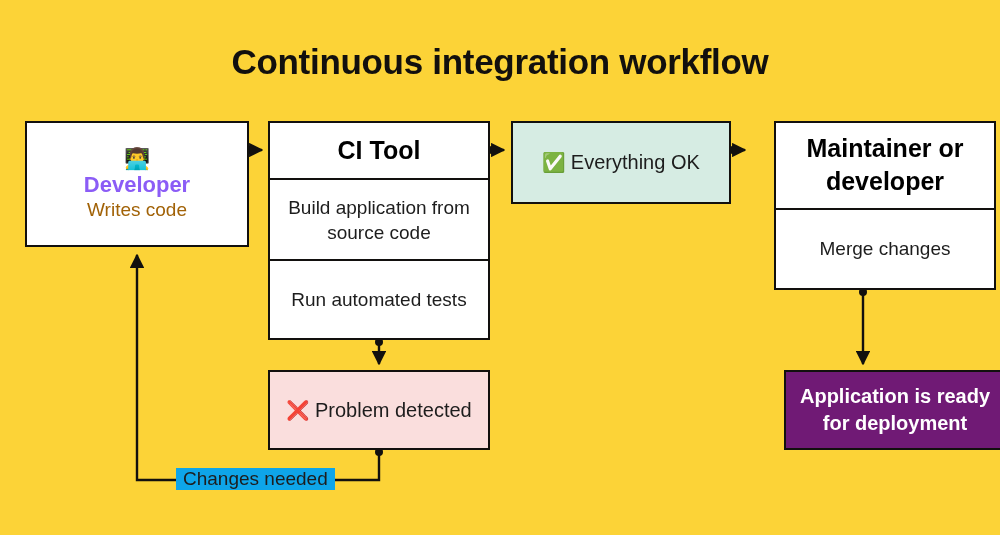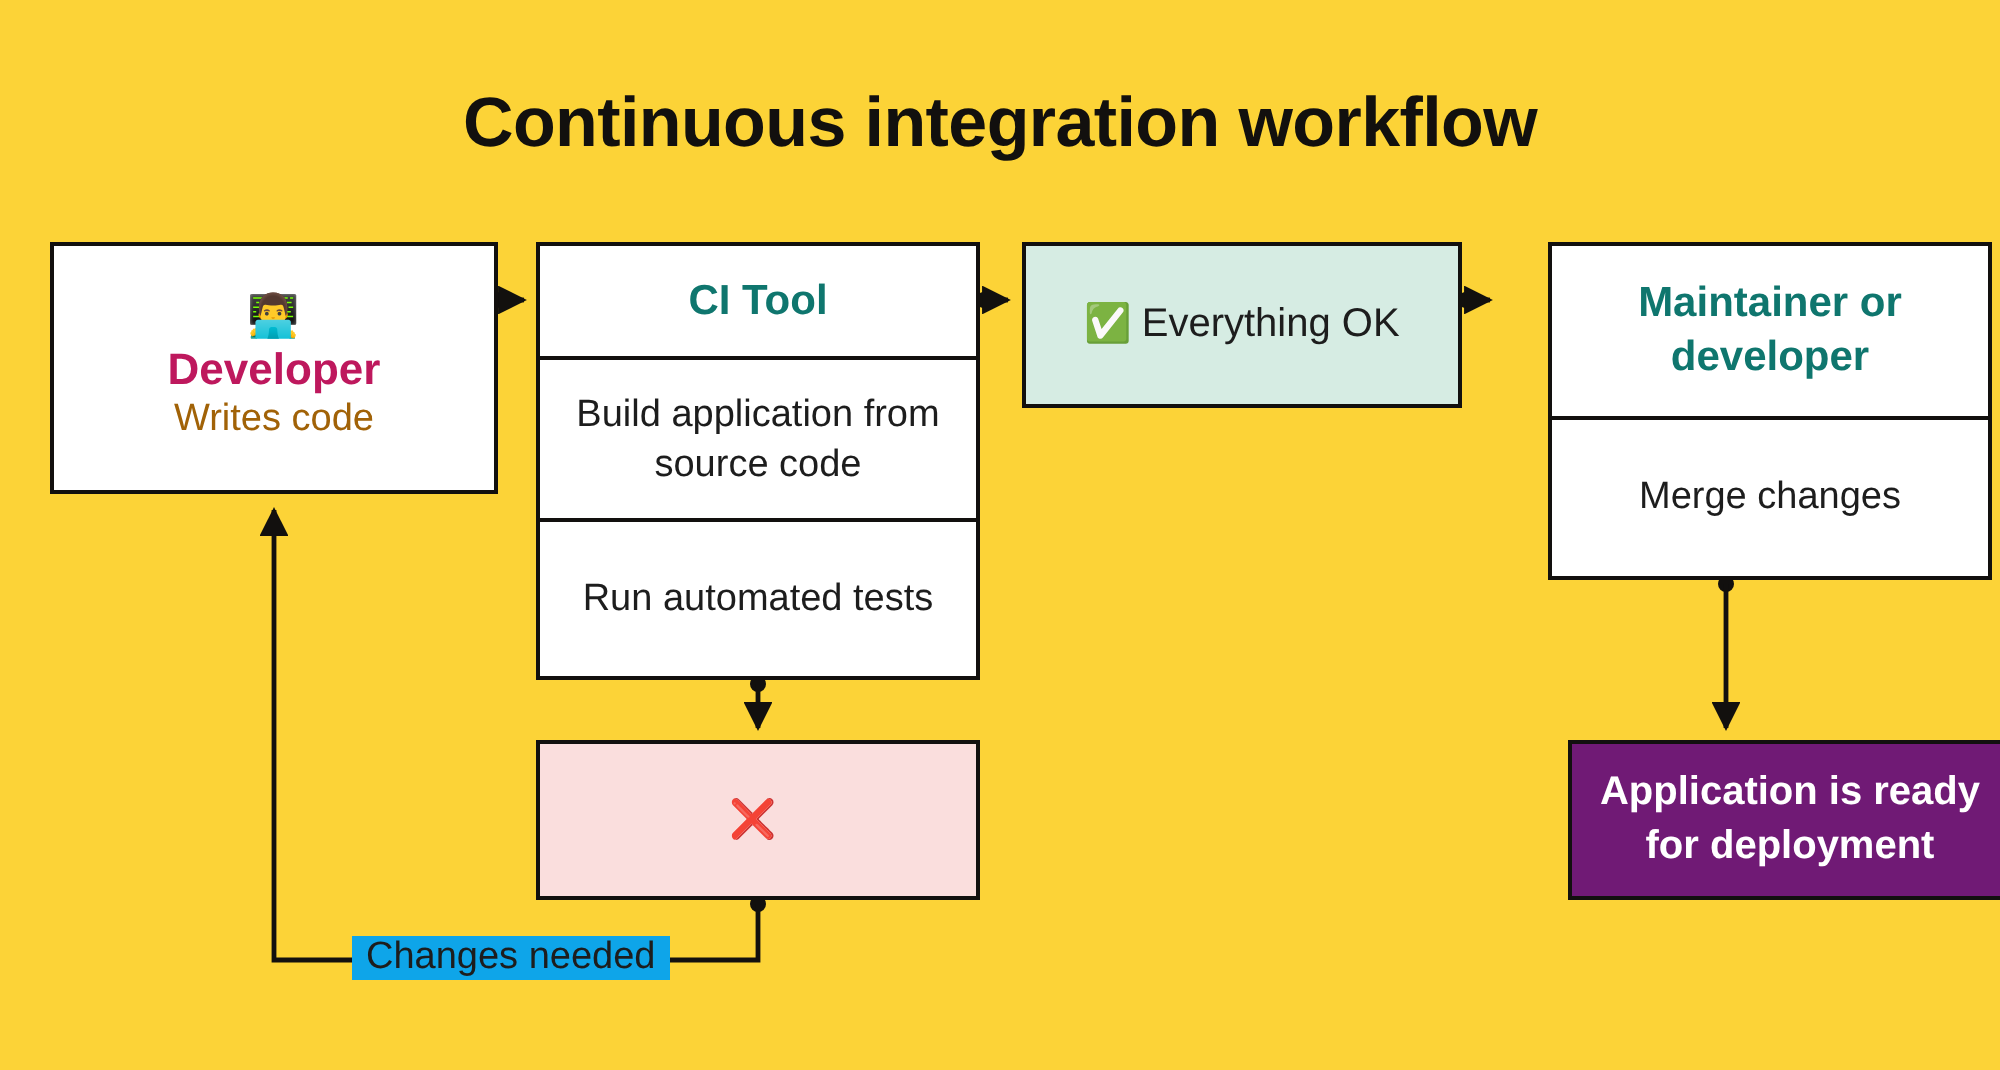--- a/index.html
+++ b/index.html
@@ -58,22 +58,22 @@
     color: #1d1d1d;
     font-size: 19px;
     line-height: 1.32;
   }
   .node-section.divider-top {
     border-top: 2px solid #12100e;
     text-align: center;
   }
   .node-header {
     font-weight: bold;
-    font-size: 21px;
-    color: #0f766e;
+    font-size: 25px;
+    color: #000000;
     text-align: center;
   }
 
   
   #node-developer {
     left: 25px;
     top: 121px;
     width: 224px;
     height: 126px;
   }
@@ -86,21 +86,21 @@
     height: 100%;
     gap: 1px;
   }
   .dev-emoji {
     font-size: 21px;
     line-height: 1.1;
   }
   .dev-name {
     font-size: 22px;
     font-weight: bold;
-    color: #be185d;
+    color: #8b5cf6;
   }
   .dev-sub {
     font-size: 19px;
     color: #a16207;
   }
 
   
   #node-ci-tool {
     left: 268px;
     top: 121px;
@@ -250,20 +250,21 @@
   </div>
 
   <div class="node" id="node-maintainer">
     <div class="node-section node-header">Maintainer or developer</div>
     <div class="node-section divider-top">Merge changes</div>
   </div>
 
   <div class="node" id="node-problem">
     <div class="node-section">
       <span class="status-emoji">❌</span>
+      <span>Problem detected</span>
     </div>
   </div>
 
   <div class="node" id="node-deployment">
     <div class="node-section">Application is ready for deployment</div>
   </div>
 
   <div class="edge-label" id="label-changes-needed">Changes needed</div>
 
 </div>

